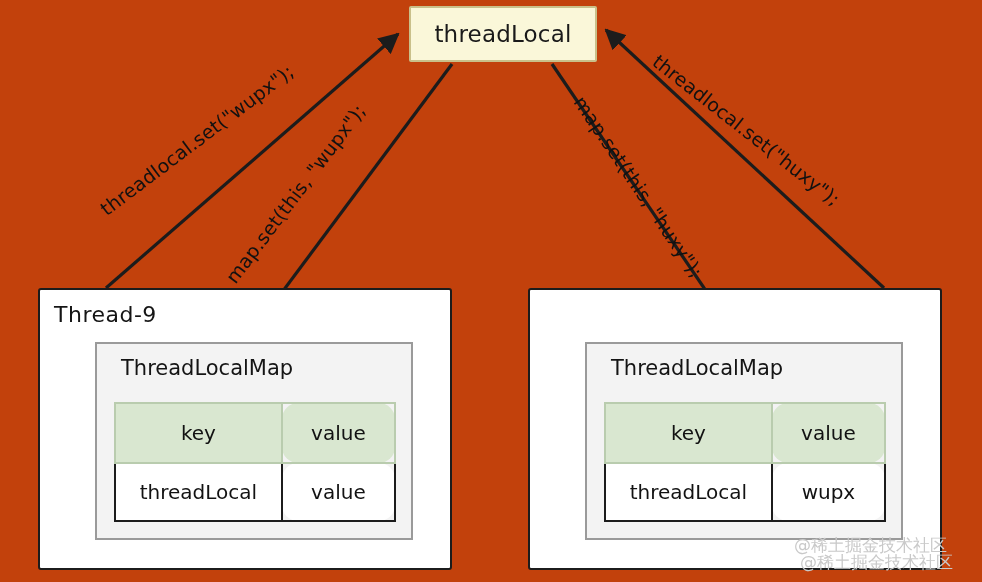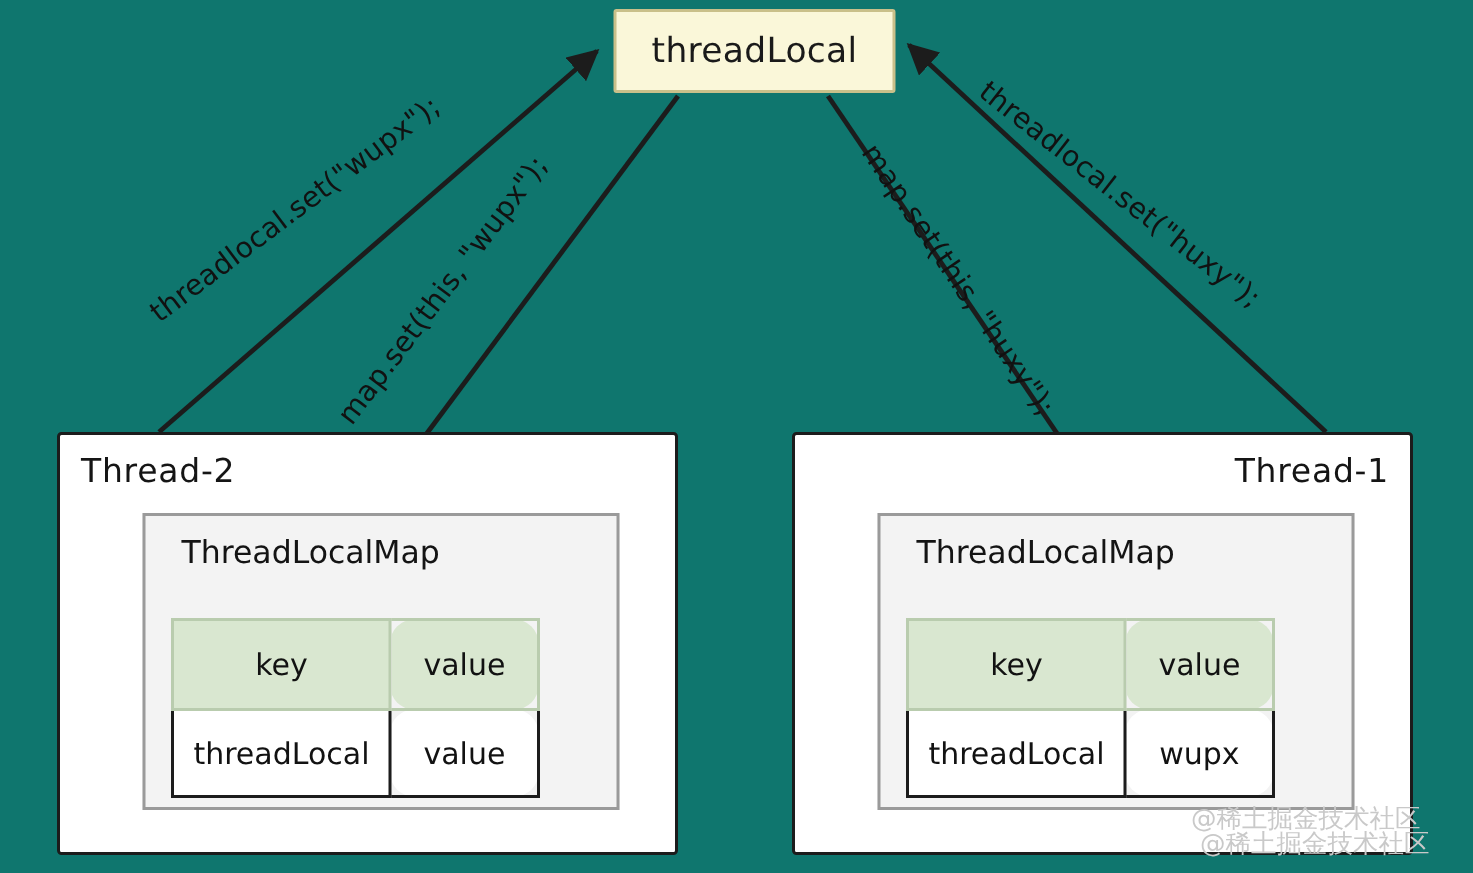--- a/index.html
+++ b/index.html
@@ -7,21 +7,21 @@
     padding: 0;
     background: #ffffff;
   }
   body {
     font-family: "DejaVu Sans", sans-serif;
   }
   #canvas {
     position: relative;
     width: 982px;
     height: 582px;
-    background: #0f766e;
+    background: #c2410c;
     overflow: hidden;
   }
   #wires {
     position: absolute;
     left: 0;
     top: 0;
     width: 982px;
     height: 582px;
     pointer-events: none;
   }
@@ -91,22 +91,22 @@
     top: 12px;
     font-size: 21px;
     color: #141414;
     white-space: nowrap;
   }
 
   
   .kv-table {
     position: absolute;
     left: 17px;
-    top: 68px;
-    width: 246px;
+    top: 58px;
+    width: 282px;
     border-collapse: collapse;
     table-layout: fixed;
   }
   .kv-table td {
     border: 2px solid #1c1c1c;
     height: 56px;
     text-align: center;
     vertical-align: middle;
     font-size: 20px;
     color: #121212;
@@ -183,42 +183,41 @@
   <div class="tl-node">
     <span>threadLocal</span>
   </div>
 
   <div class="edge-label lbl-a">threadlocal.set("wupx");</div>
   <div class="edge-label lbl-b">map.set(this, "wupx");</div>
   <div class="edge-label lbl-c">map.set(this, "huxy");</div>
   <div class="edge-label lbl-d">threadlocal.set("huxy");</div>
 
   <div class="thread-box left">
-    <div class="thread-title at-left">Thread-2</div>
+    <div class="thread-title at-left">Thread-9</div>
 
     <div class="tlmap">
       <div class="tlmap-title">ThreadLocalMap</div>
 
       <table class="kv-table">
         <tbody>
           <tr class="head">
             <td class="col-key">key</td>
             <td class="col-value">value</td>
           </tr>
           <tr class="body">
             <td class="col-key">threadLocal</td>
             <td class="col-value">value</td>
           </tr>
         </tbody>
       </table>
     </div>
   </div>
 
   <div class="thread-box right">
-    <div class="thread-title at-right">Thread-1</div>
 
     <div class="tlmap">
       <div class="tlmap-title">ThreadLocalMap</div>
 
       <table class="kv-table">
         <tbody>
           <tr class="head">
             <td class="col-key">key</td>
             <td class="col-value">value</td>
           </tr>

